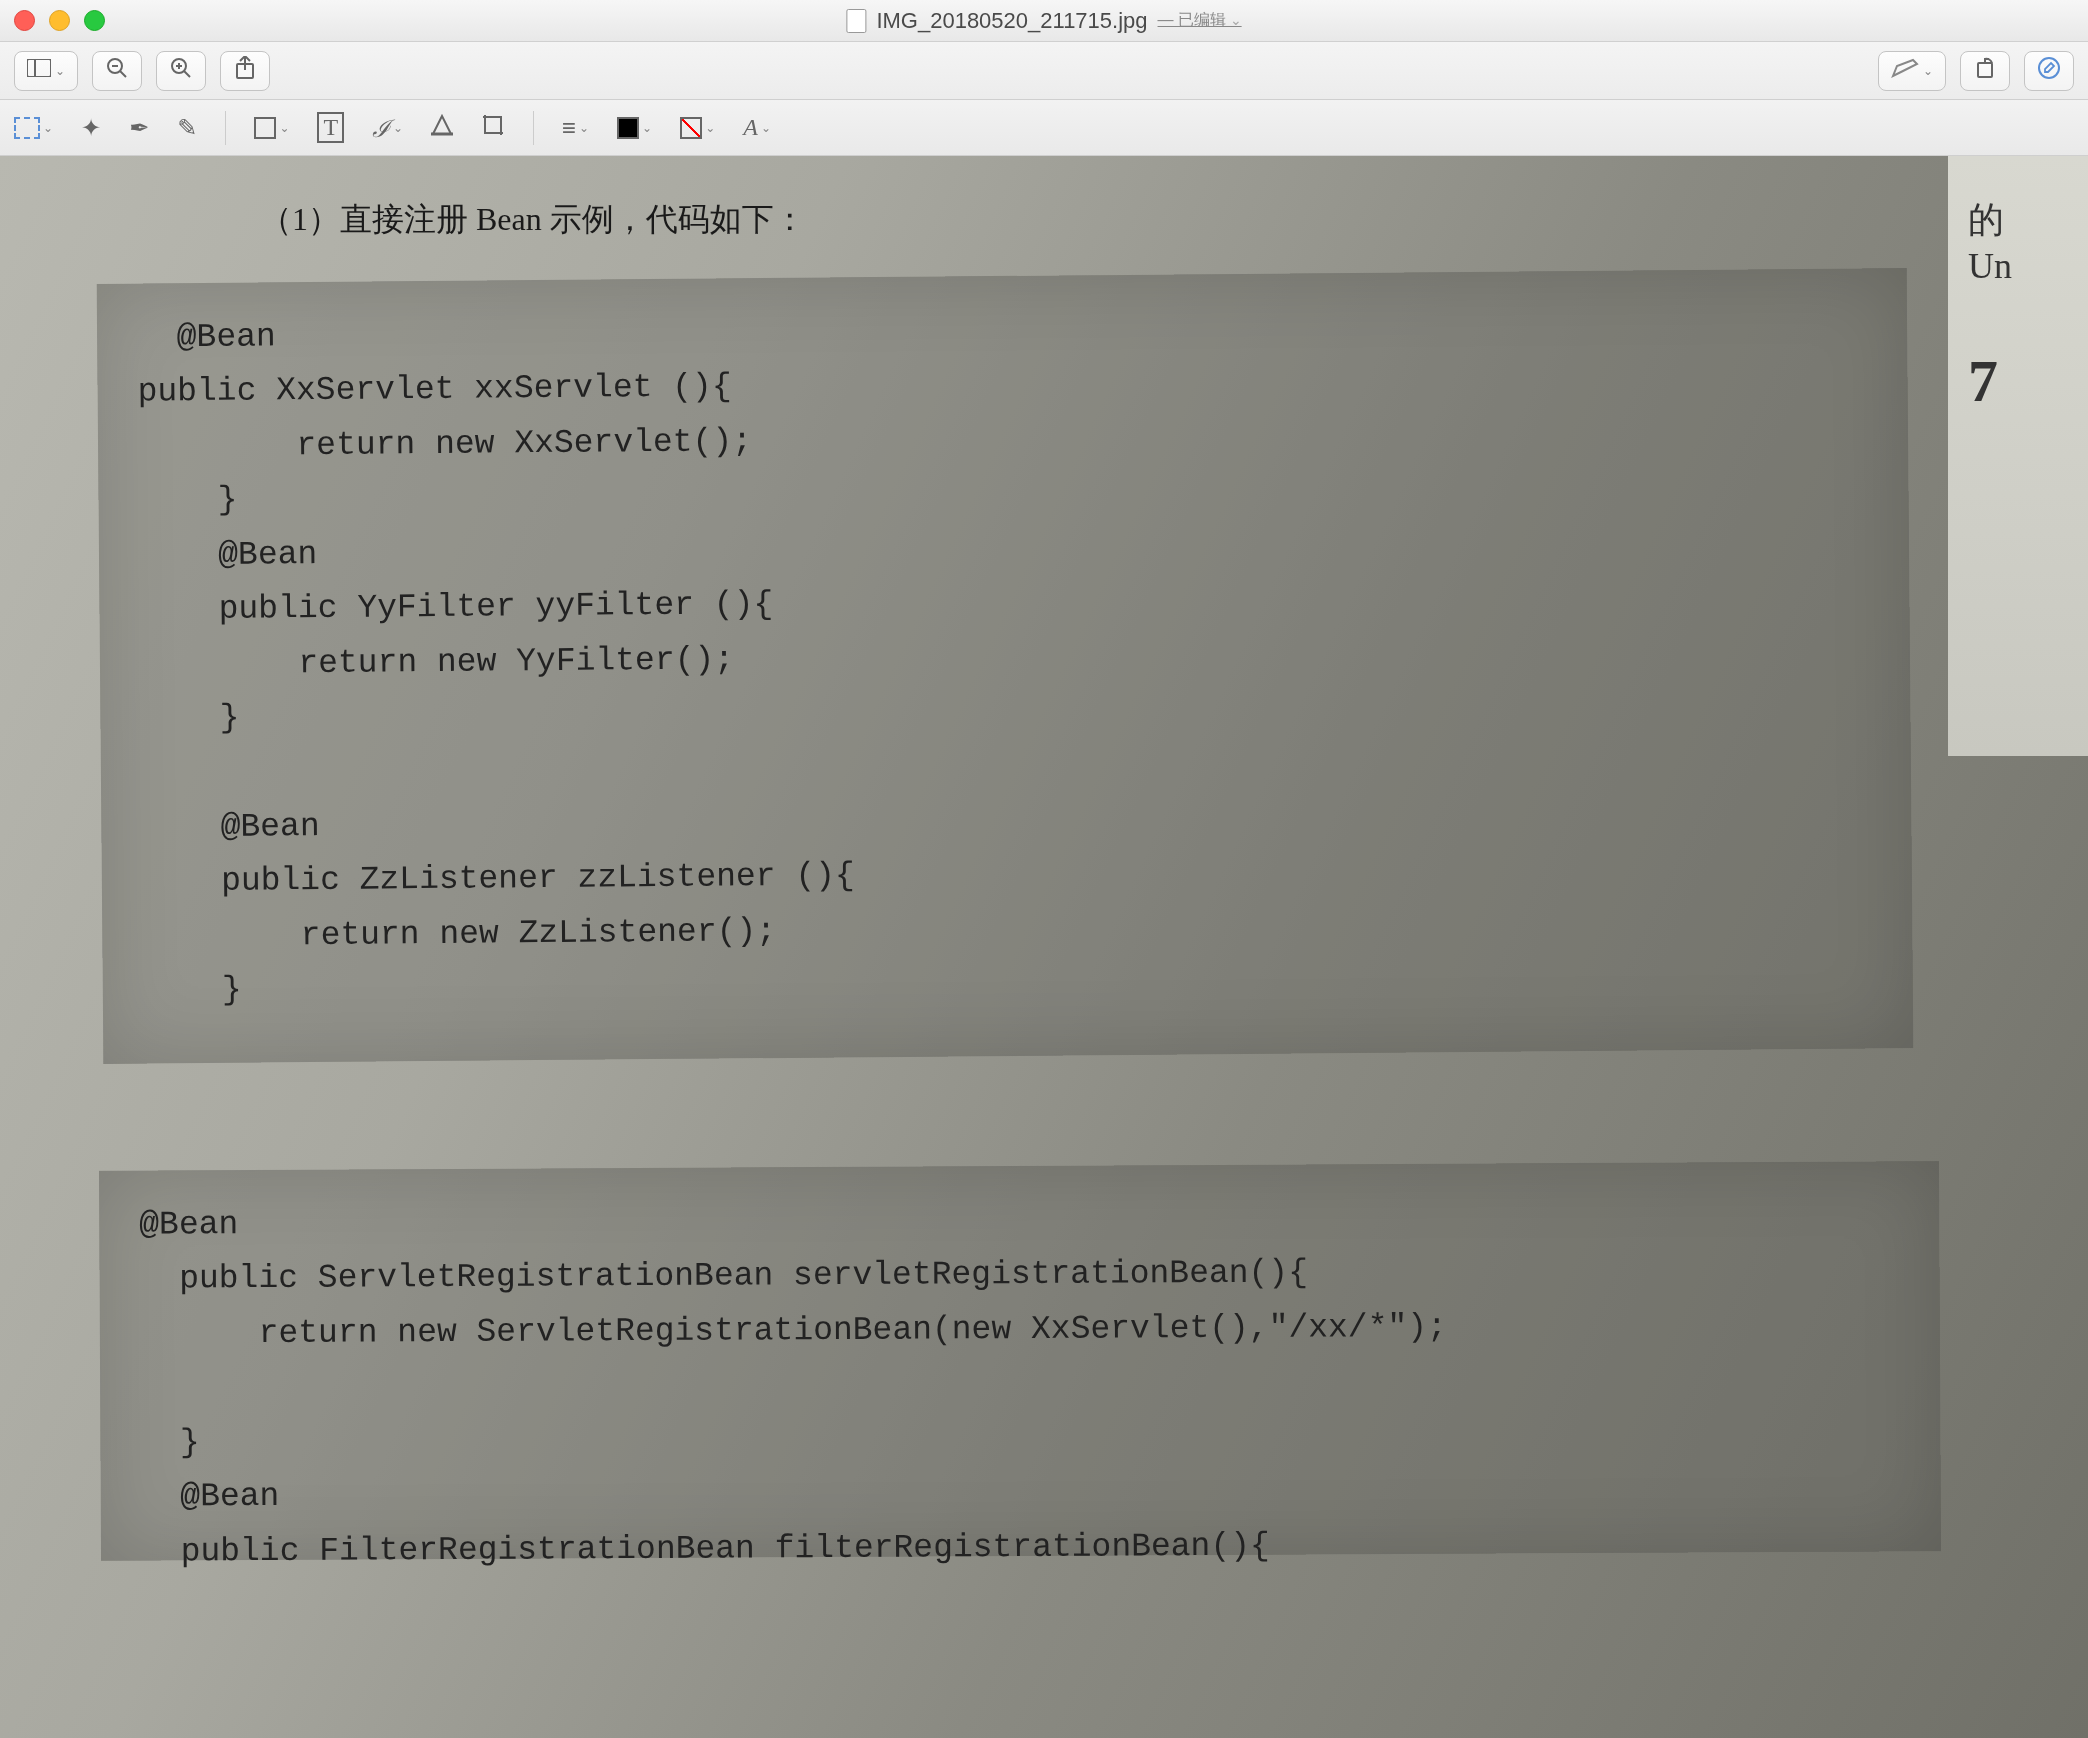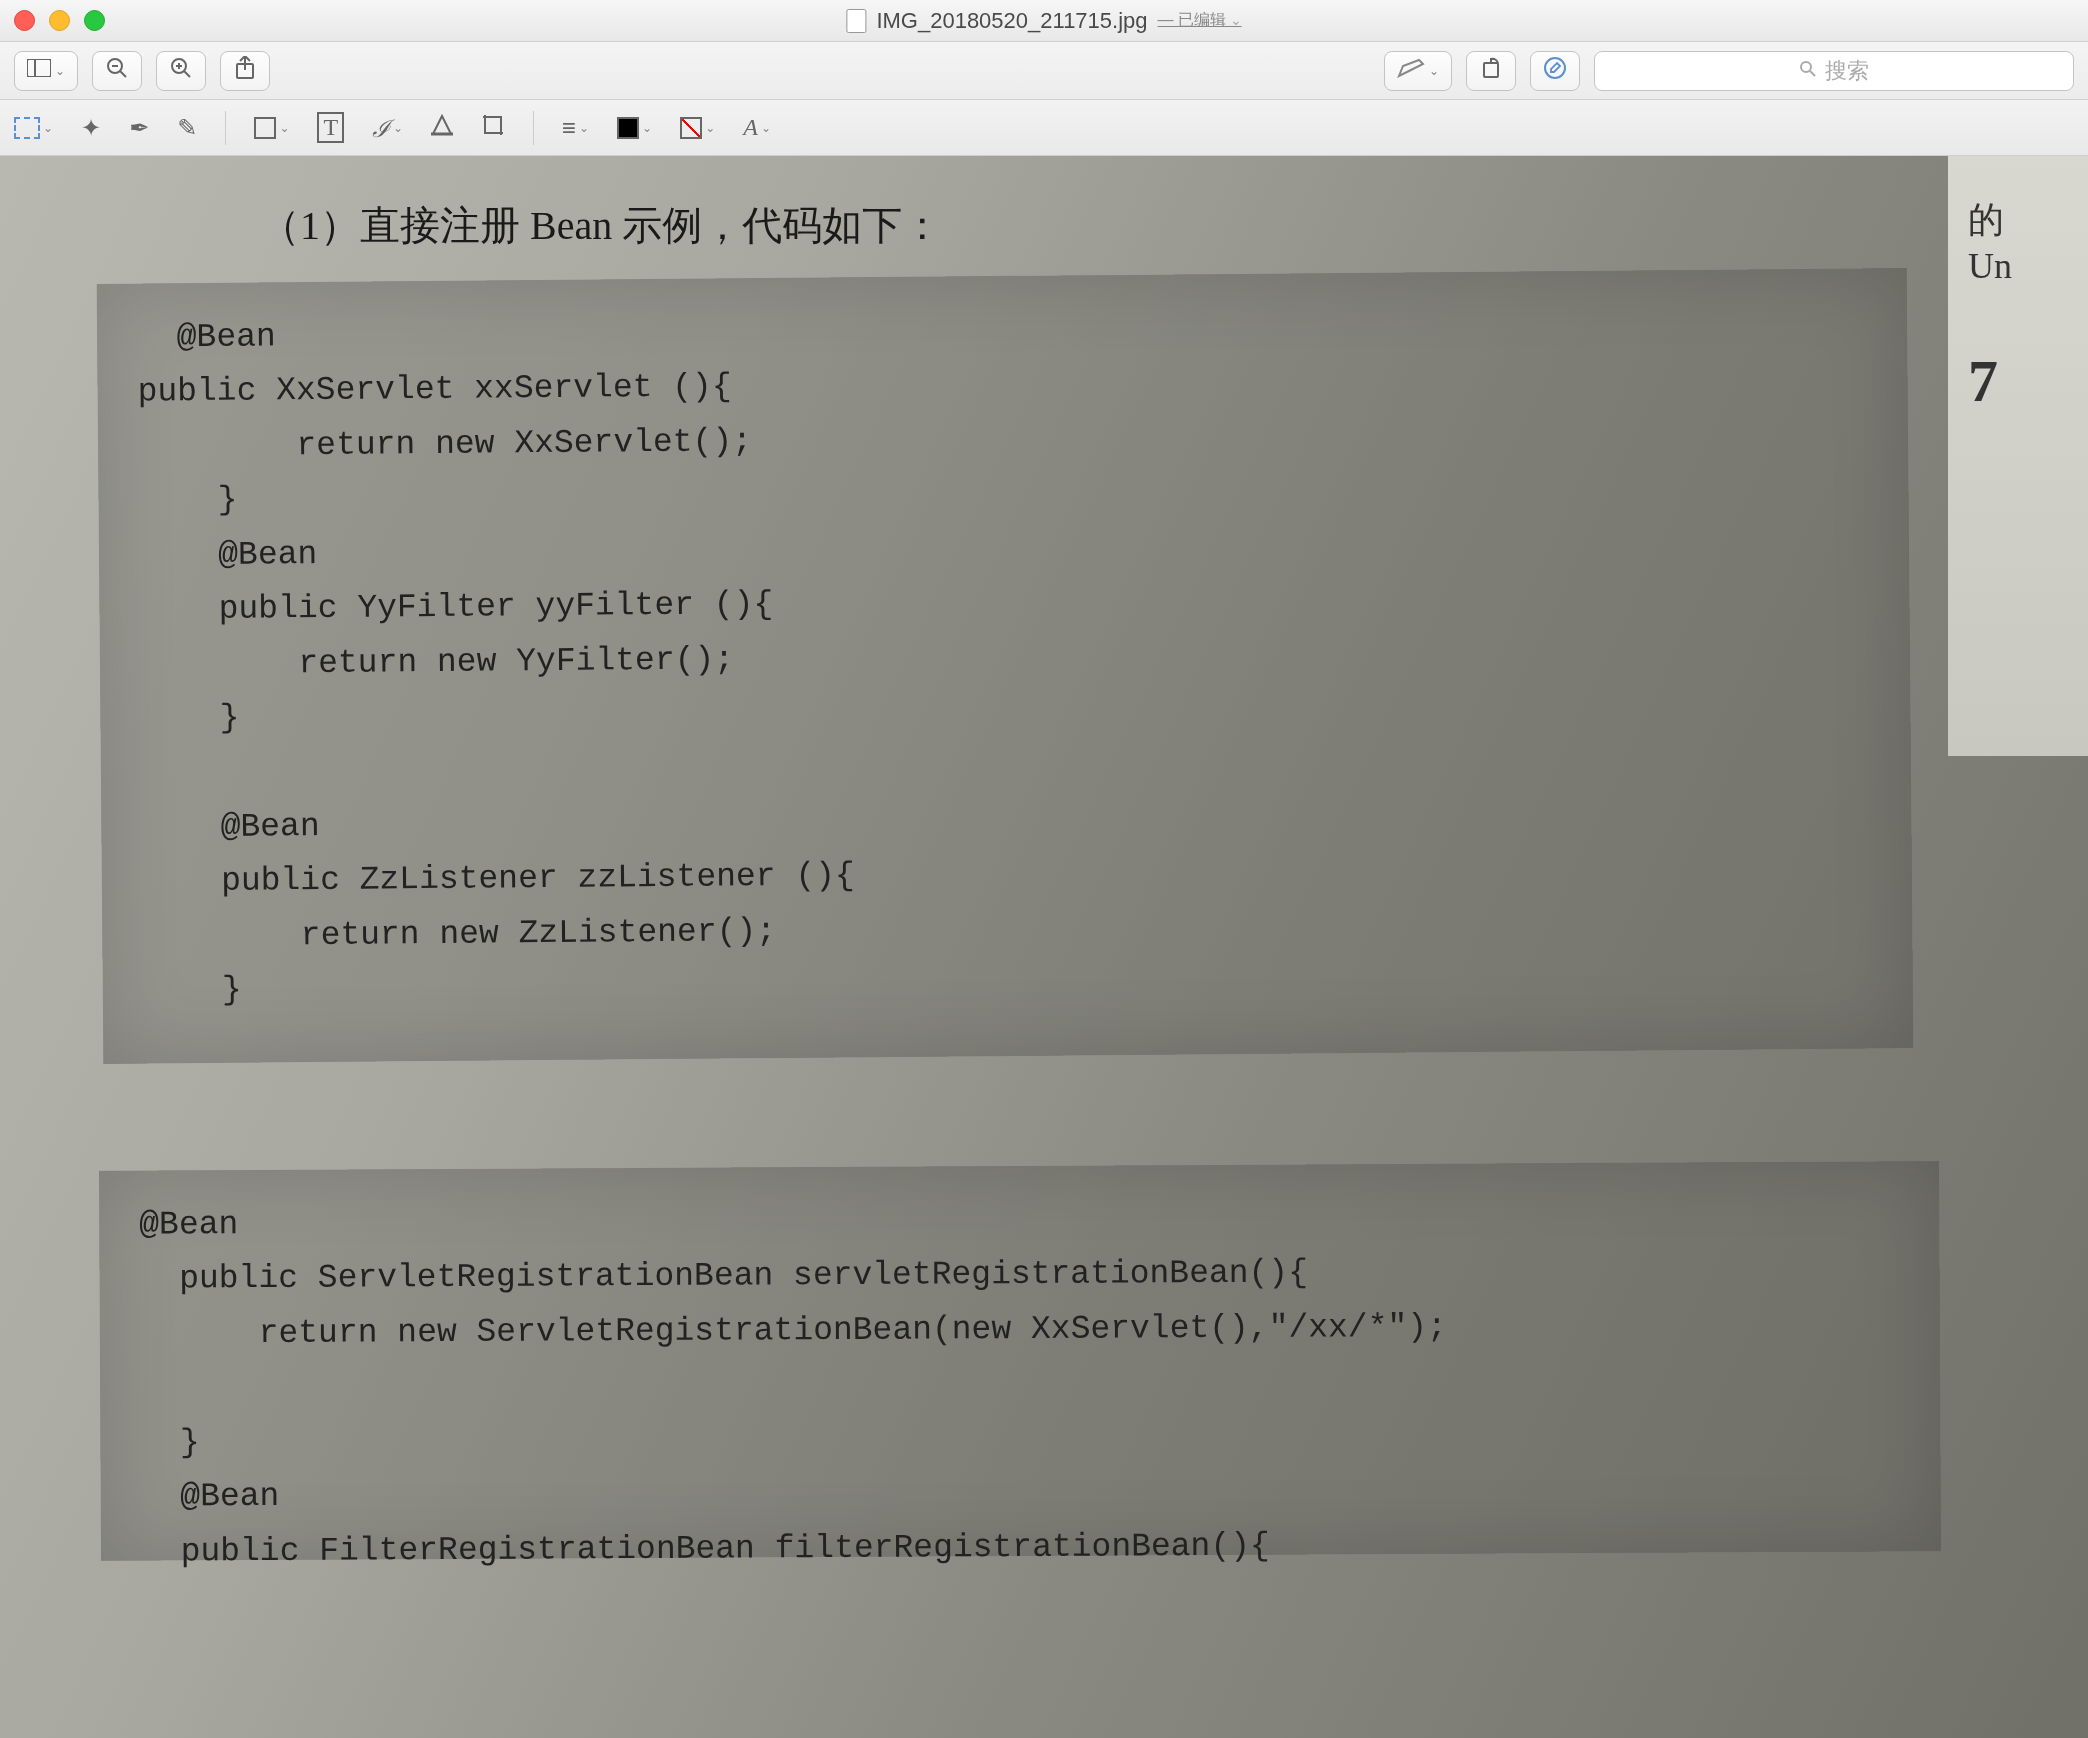--- a/index.html
+++ b/index.html
@@ -111,21 +111,21 @@
       position: absolute;
       top: 0; left: 0;
       width: 2088px;
       height: 1582px;
       background: linear-gradient(115deg, #b8b8b0 0%, #a8a8a0 30%, #8a8a82 60%, #707068 100%);
       font-family: "Courier New", monospace;
     }
     .heading {
       position: absolute;
       font-family: "Songti SC", "SimSun", serif;
-      font-size: 40px;
+      font-size: 32px;
       color: #1a1a1a;
       font-weight: 500;
     }
     .h1 { top: 42px; left: 260px; }
     .h2 { top: 930px; left: 230px; }
 
     .codeblock {
       position: absolute;
       background: rgba(100,100,95,0.35);
       color: #222;
@@ -224,29 +224,20 @@
     </span>
   </div>
   <div class="tb-btn" style="color:#5a8fd6;">
     <span>
       <svg width="24" height="24" viewBox="0 0 24 24">
           <circle cx="12" cy="12" r="10" fill="none" stroke="#5a8fd6" stroke-width="2"></circle>
           <path d="M8 16 L8 13 L14 7 L17 10 L11 16 Z" fill="none" stroke="#5a8fd6" stroke-width="1.8"></path>
         </svg>
     </span>
   </div>
-  <div class="search-box">
-    <span class="mag">
-      <svg width="18" height="18" viewBox="0 0 18 18">
-          <circle cx="7" cy="7" r="5" fill="none" stroke="#aaa" stroke-width="2"></circle>
-          <line x1="11" y1="11" x2="16" y2="16" stroke="#aaa" stroke-width="2"></line>
-        </svg>
-    </span>
-    <span>搜索</span>
-  </div>
 </div>
 
 <div class="toolbar2">
   <div class="tool-icon dd">
       <span class="sel-rect"></span>
     </div>
   <div class="tool-icon">
       <span>✦</span>
     </div>
   <div class="tool-icon">

